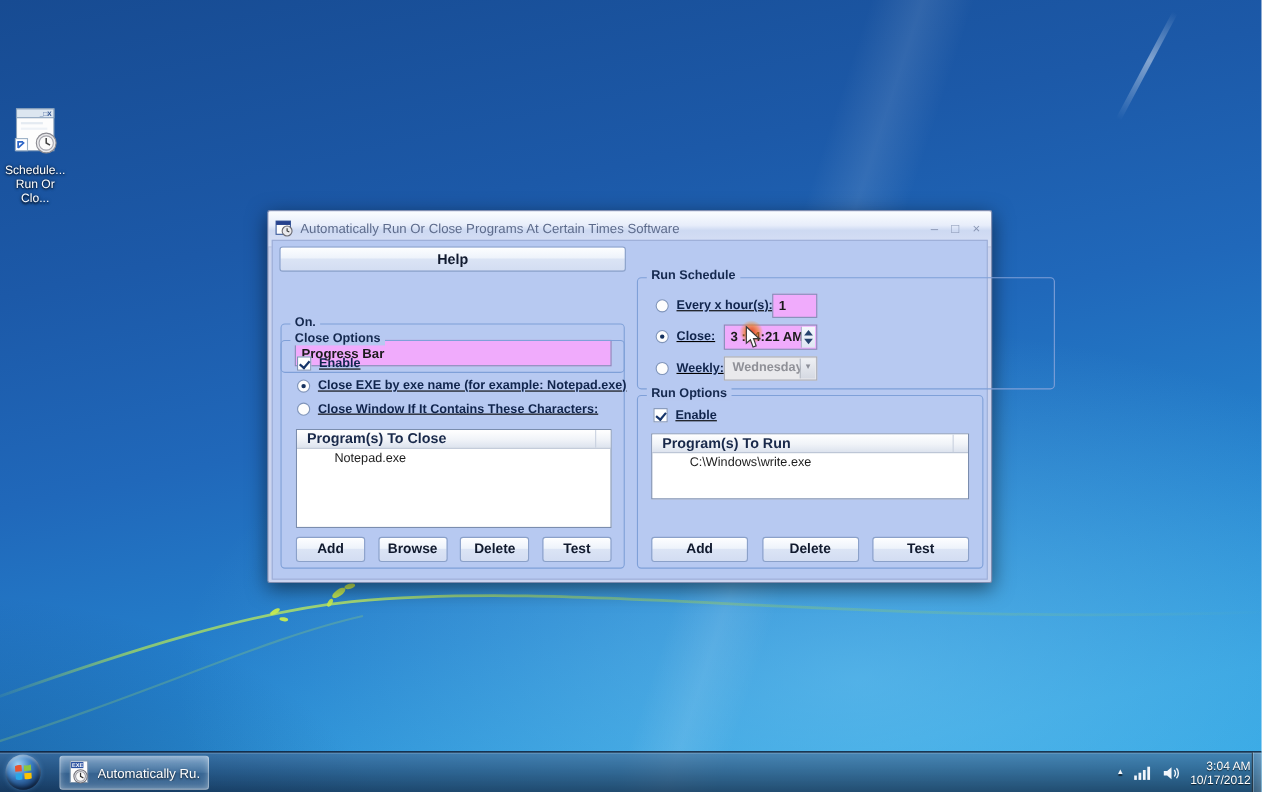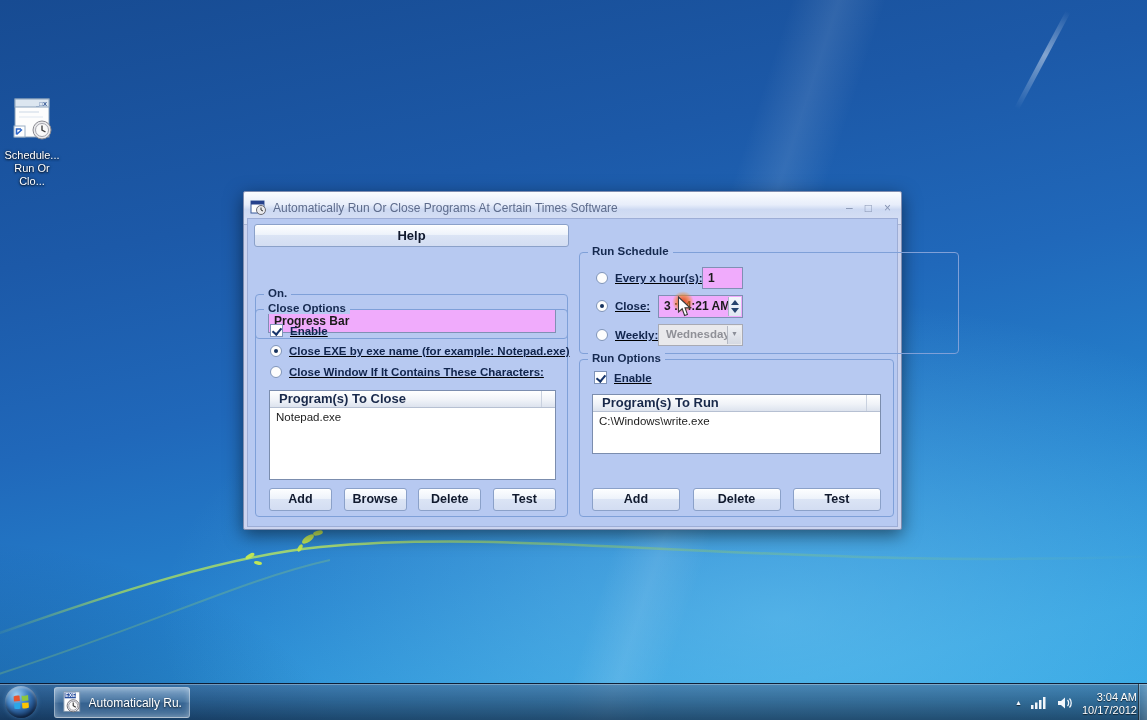--- a/index.html
+++ b/index.html
@@ -96,21 +96,21 @@
     position:absolute; background:#fff; border:1px solid #7b8dae;
   }
   .listheader {
     height:17px; background:linear-gradient(180deg, #ffffff 0%, #f0f3f8 55%, #dde3ee 100%);
     border-bottom:1px solid #b6c0d2; position:relative;
     font-size:13px; font-weight:bold; color:#19294a; line-height:16px; padding-left:9px;
   }
   .listheader .colsep {
     position:absolute; right:13px; top:0; width:1px; height:100%; background:#c9d1df;
   }
-  .listitem { font-size:11.5px; color:#1c1c1c; padding:3px 0 0 6px; }
+  .listitem { font-size:11.5px; color:#1c1c1c; padding:3px 0 0 6px;margin-left:28px; }
 
   .smallbtn {
     height:23px; border:1px solid #8ba1c9; border-radius:3px;
     background:linear-gradient(180deg, #fdfeff 0%, #eef3fb 45%, #dbe4f5 50%, #d3ddf2 100%);
     font-size:12.5px; font-weight:bold; color:#111a2e; text-align:center; line-height:21px;
     box-shadow:inset 0 1px 0 #fff;
   }
   .btnrow { position:absolute; display:flex; justify-content:space-between; }
 
   .spin {

